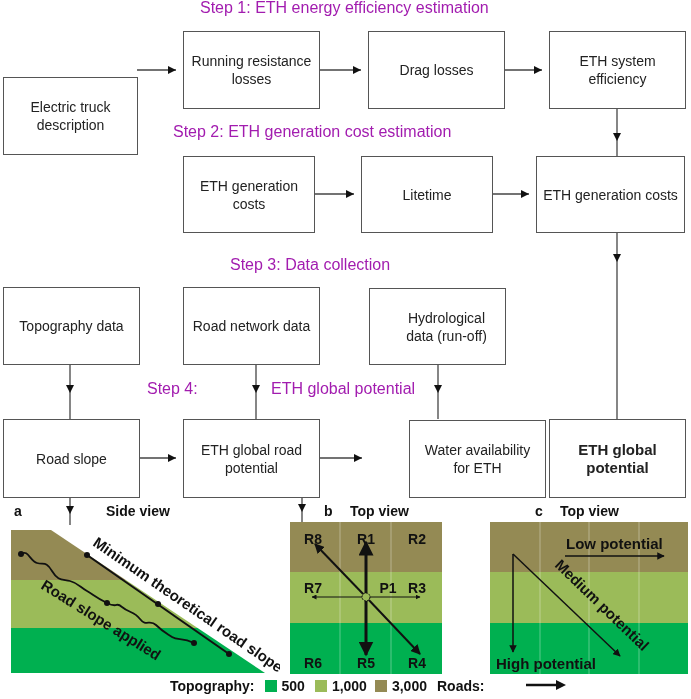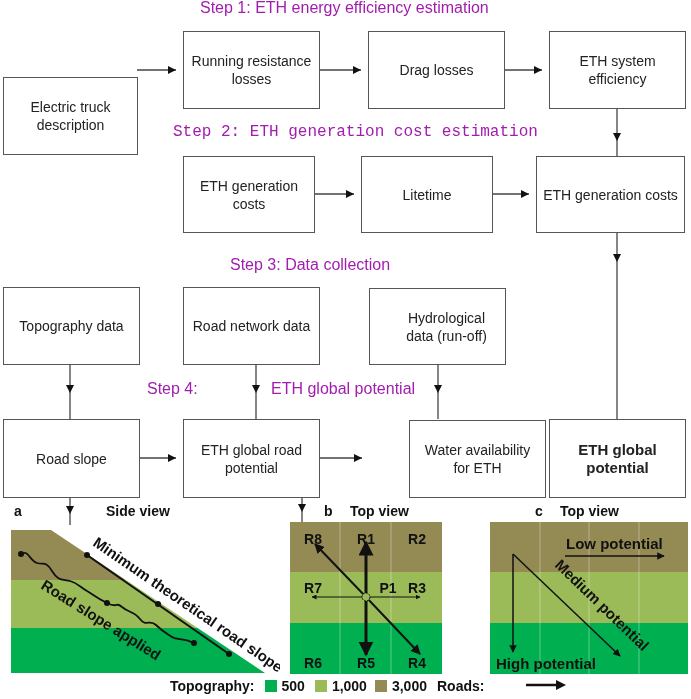--- a/index.html
+++ b/index.html
@@ -53,21 +53,21 @@
     <path d="M505 458 H542" marker-end="url(#ah)"></path>
 
     <path d="M70 497 V514" marker-end="url(#ah)"></path>
     <path d="M70 514 V525"></path>
     <path d="M302 497 V512" marker-end="url(#ah)"></path>
     <path d="M302 512 V522"></path>
   </g>
 </svg>
 
 <div class="step-title" style="left:200px;top:-1px;">Step 1: ETH energy efficiency estimation</div>
-<div class="step-title" style="left:173px;top:123px;font-family:Liberation Mono, monospace;">Step 2: ETH generation cost estimation</div>
+<div class="step-title" style="left:173px;top:123px;">Step 2: ETH generation cost estimation</div>
 <div class="step-title" style="left:230px;top:256px;">Step 3: Data collection</div>
 <div class="step-title" style="left:147px;top:380px;">Step 4:</div>
 <div class="step-title" style="left:271px;top:380px;">ETH global potential</div>
 
 <div class="box" style="left:3px;top:31px;width:135px;height:78px;margin-top:46px;">Electric truck description</div>
 <div class="box" style="left:183px;top:31px;width:137px;height:78px;text-align:center;">Running resistance losses</div>
 <div class="box" style="left:368px;top:31px;width:137px;height:78px;">Drag losses</div>
 <div class="box" style="left:549px;top:31px;width:137px;height:78px;">ETH system efficiency</div>
 
 <div class="box" style="left:183px;top:156px;width:132px;height:77px;">ETH generation costs</div>

